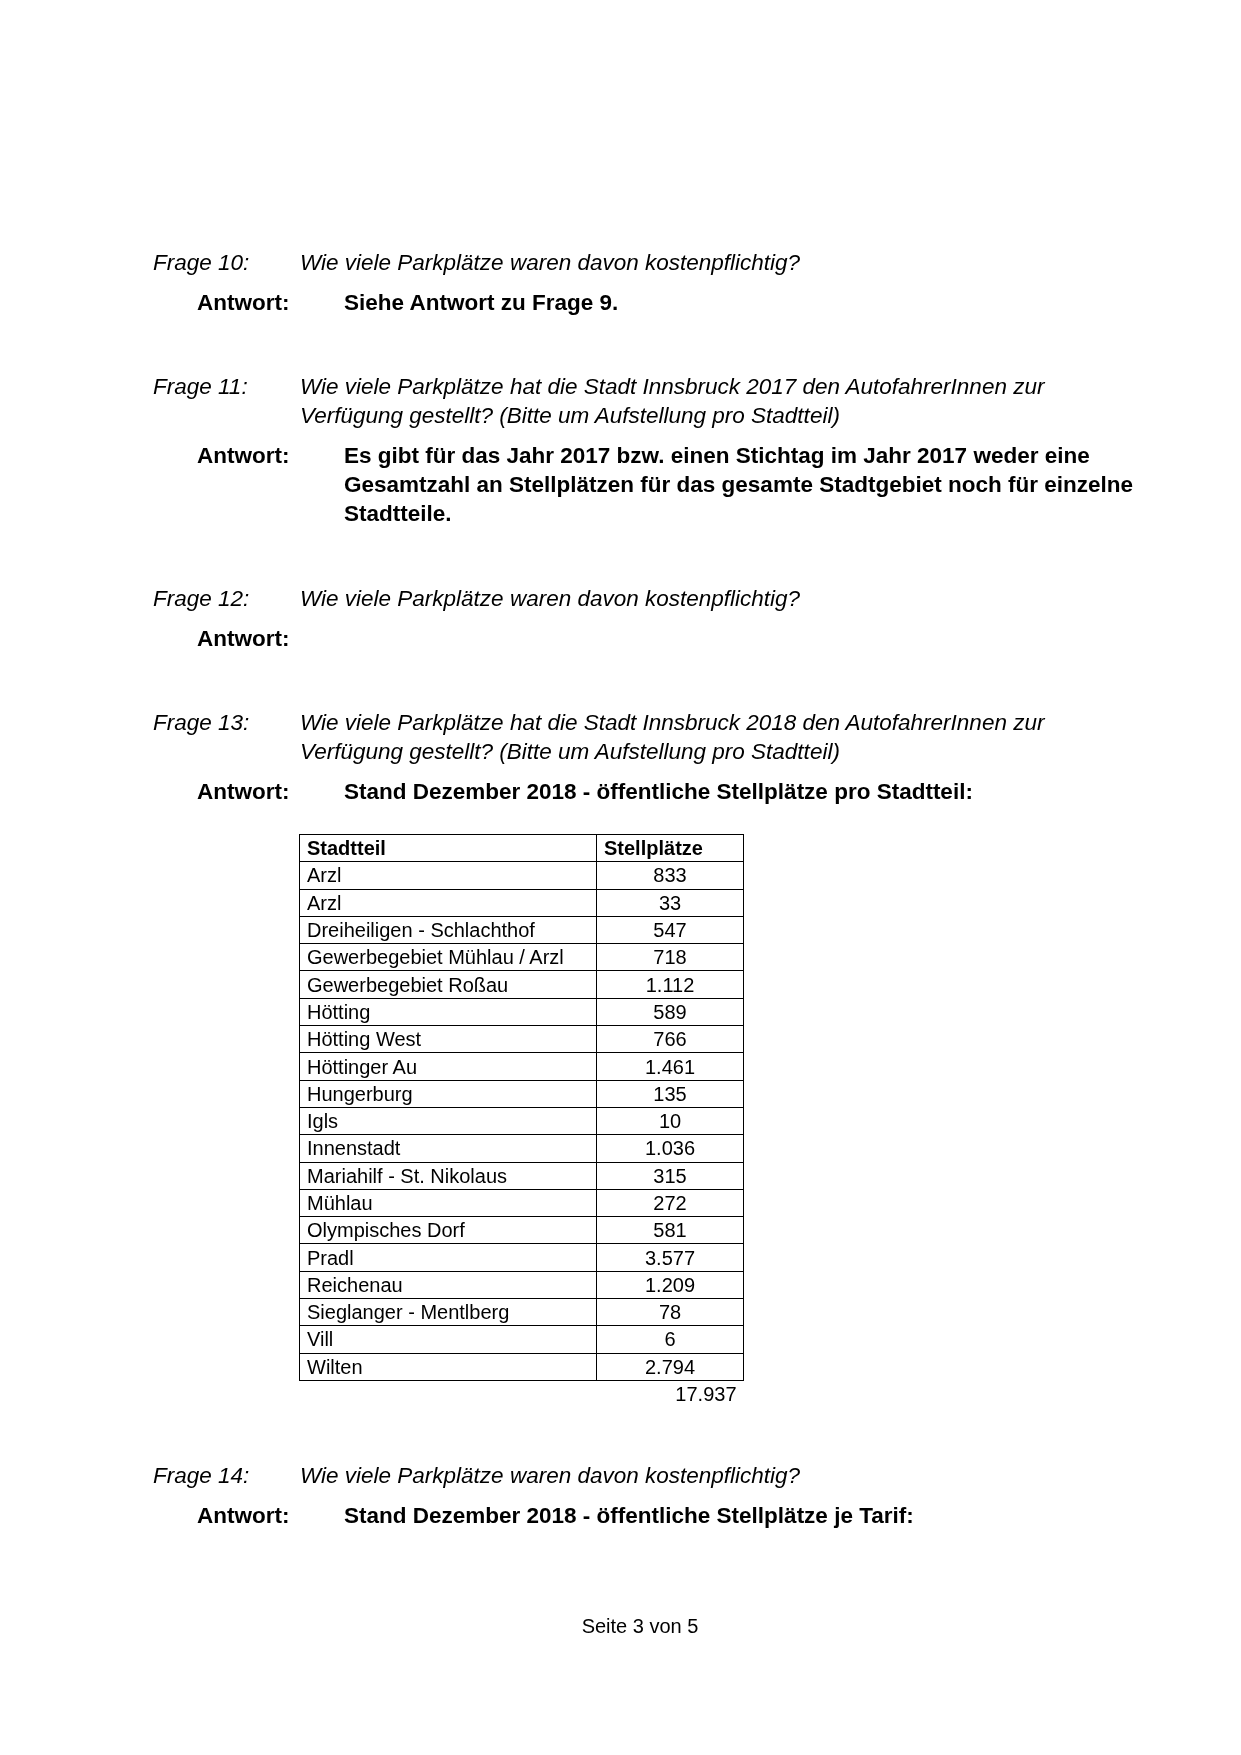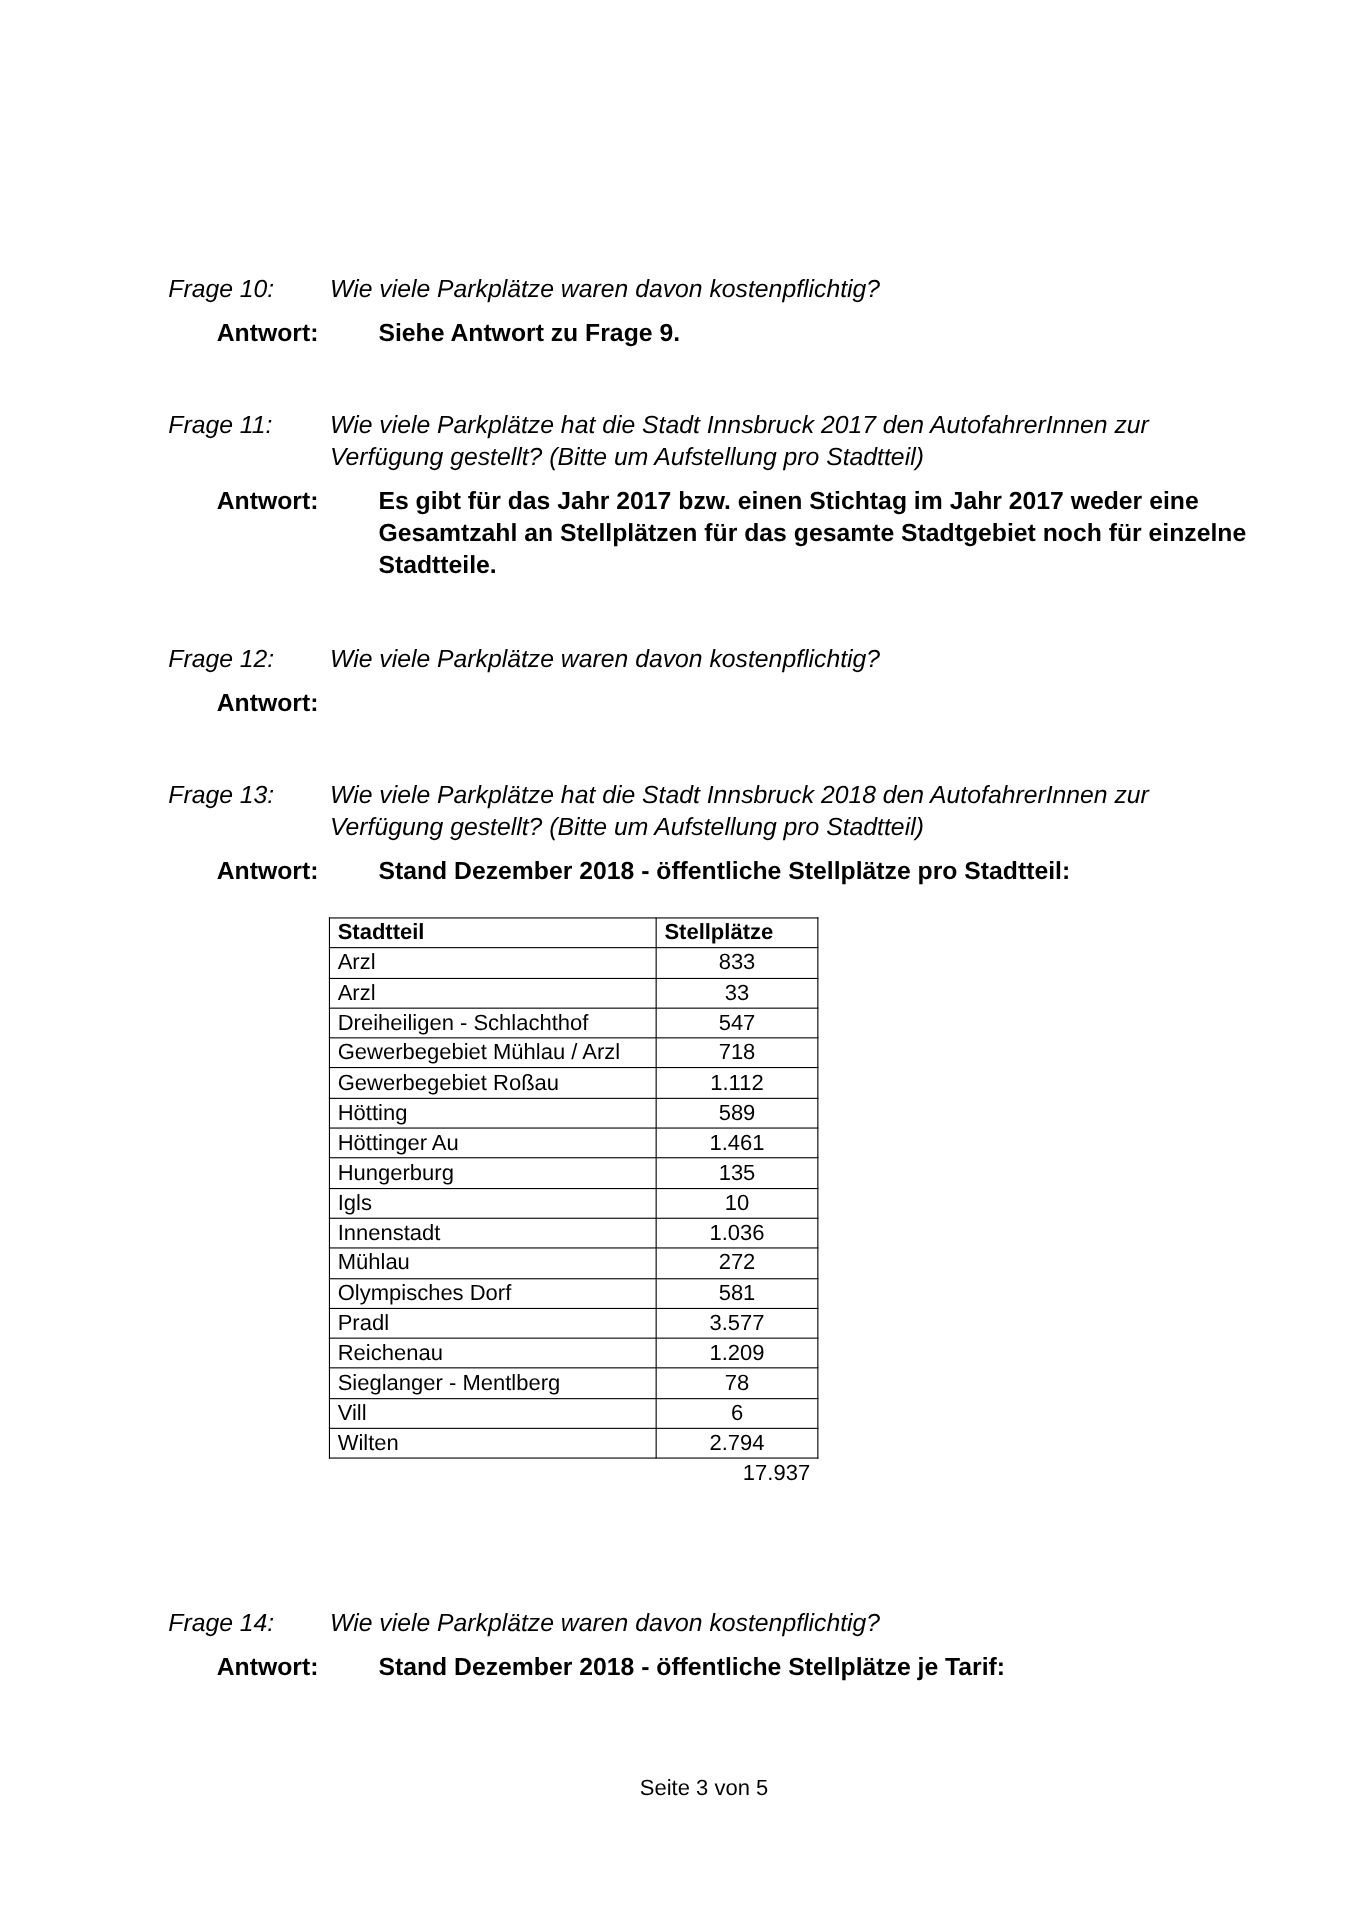--- a/index.html
+++ b/index.html
@@ -108,34 +108,42 @@
       </tr>
       <tr>
         <td class="name">Gewerbegebiet Roßau</td>
         <td class="val">1.112</td>
       </tr>
       <tr>
         <td class="name">Hötting</td>
         <td class="val">589</td>
       </tr>
       <tr>
+        <td class="name">Hötting West</td>
+        <td class="val">766</td>
+      </tr>
+      <tr>
         <td class="name">Höttinger Au</td>
         <td class="val">1.461</td>
       </tr>
       <tr>
         <td class="name">Hungerburg</td>
         <td class="val">135</td>
       </tr>
       <tr>
         <td class="name">Igls</td>
         <td class="val">10</td>
       </tr>
       <tr>
         <td class="name">Innenstadt</td>
         <td class="val">1.036</td>
+      </tr>
+      <tr>
+        <td class="name">Mariahilf - St. Nikolaus</td>
+        <td class="val">315</td>
       </tr>
       <tr>
         <td class="name">Mühlau</td>
         <td class="val">272</td>
       </tr>
       <tr>
         <td class="name">Olympisches Dorf</td>
         <td class="val">581</td>
       </tr>
       <tr>

